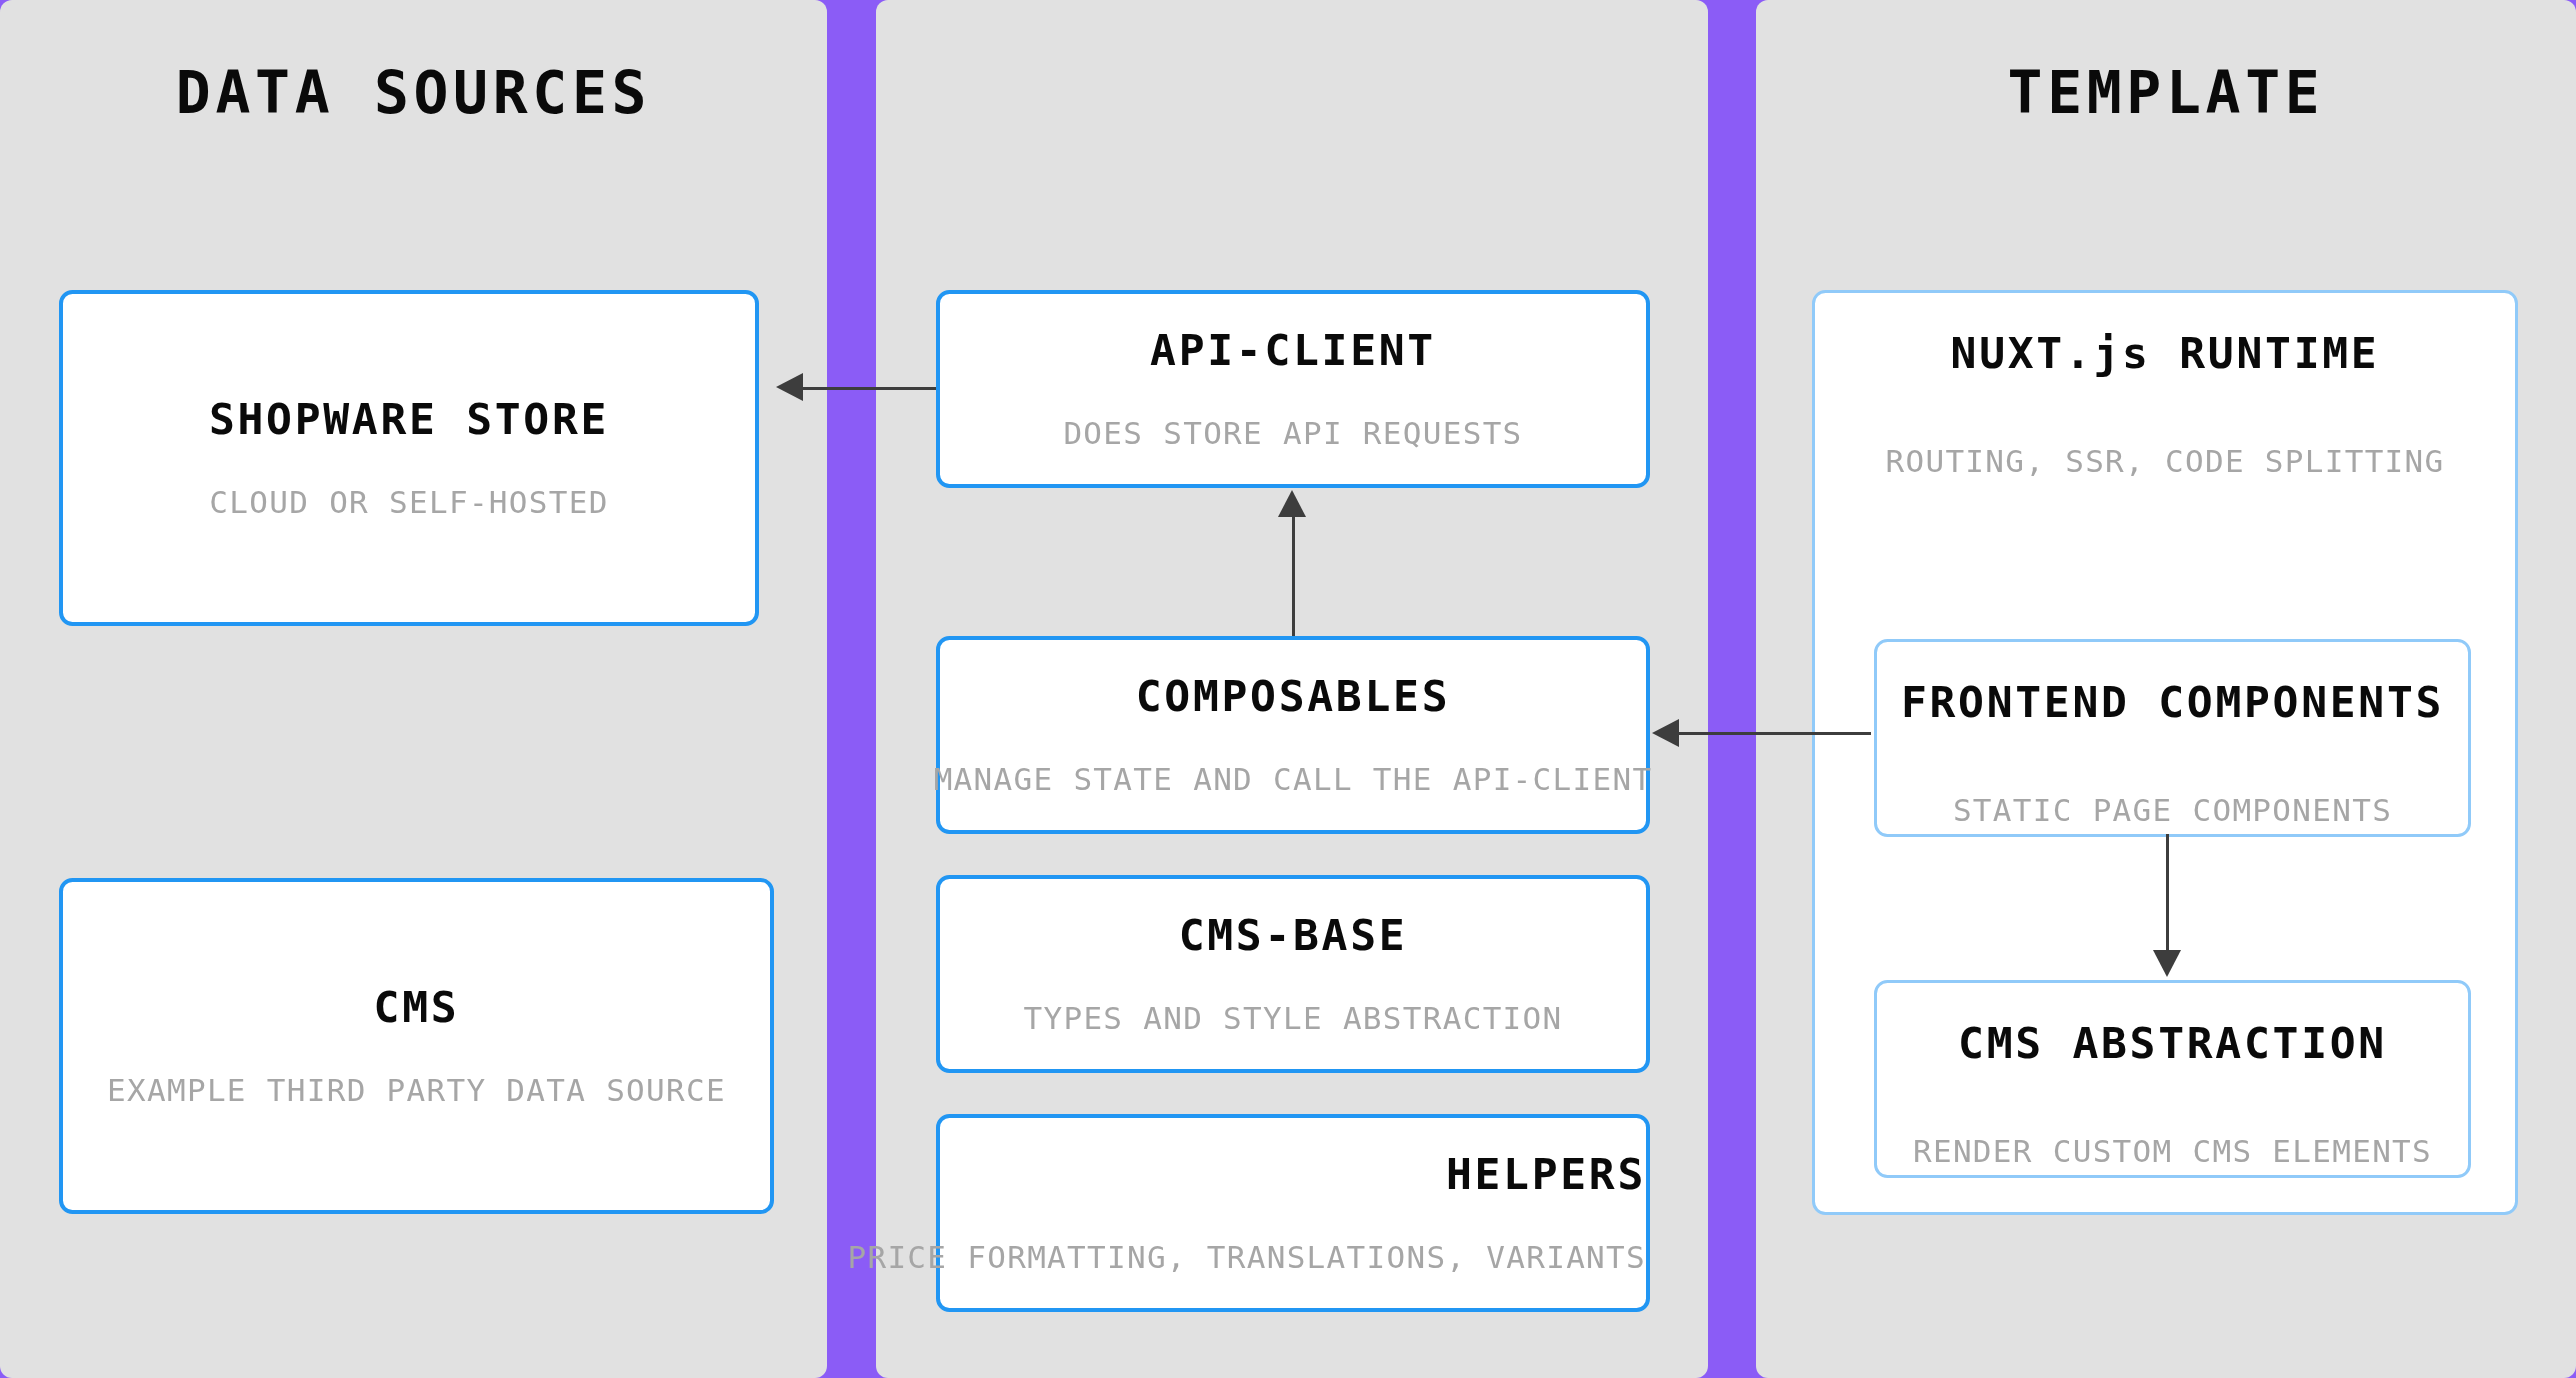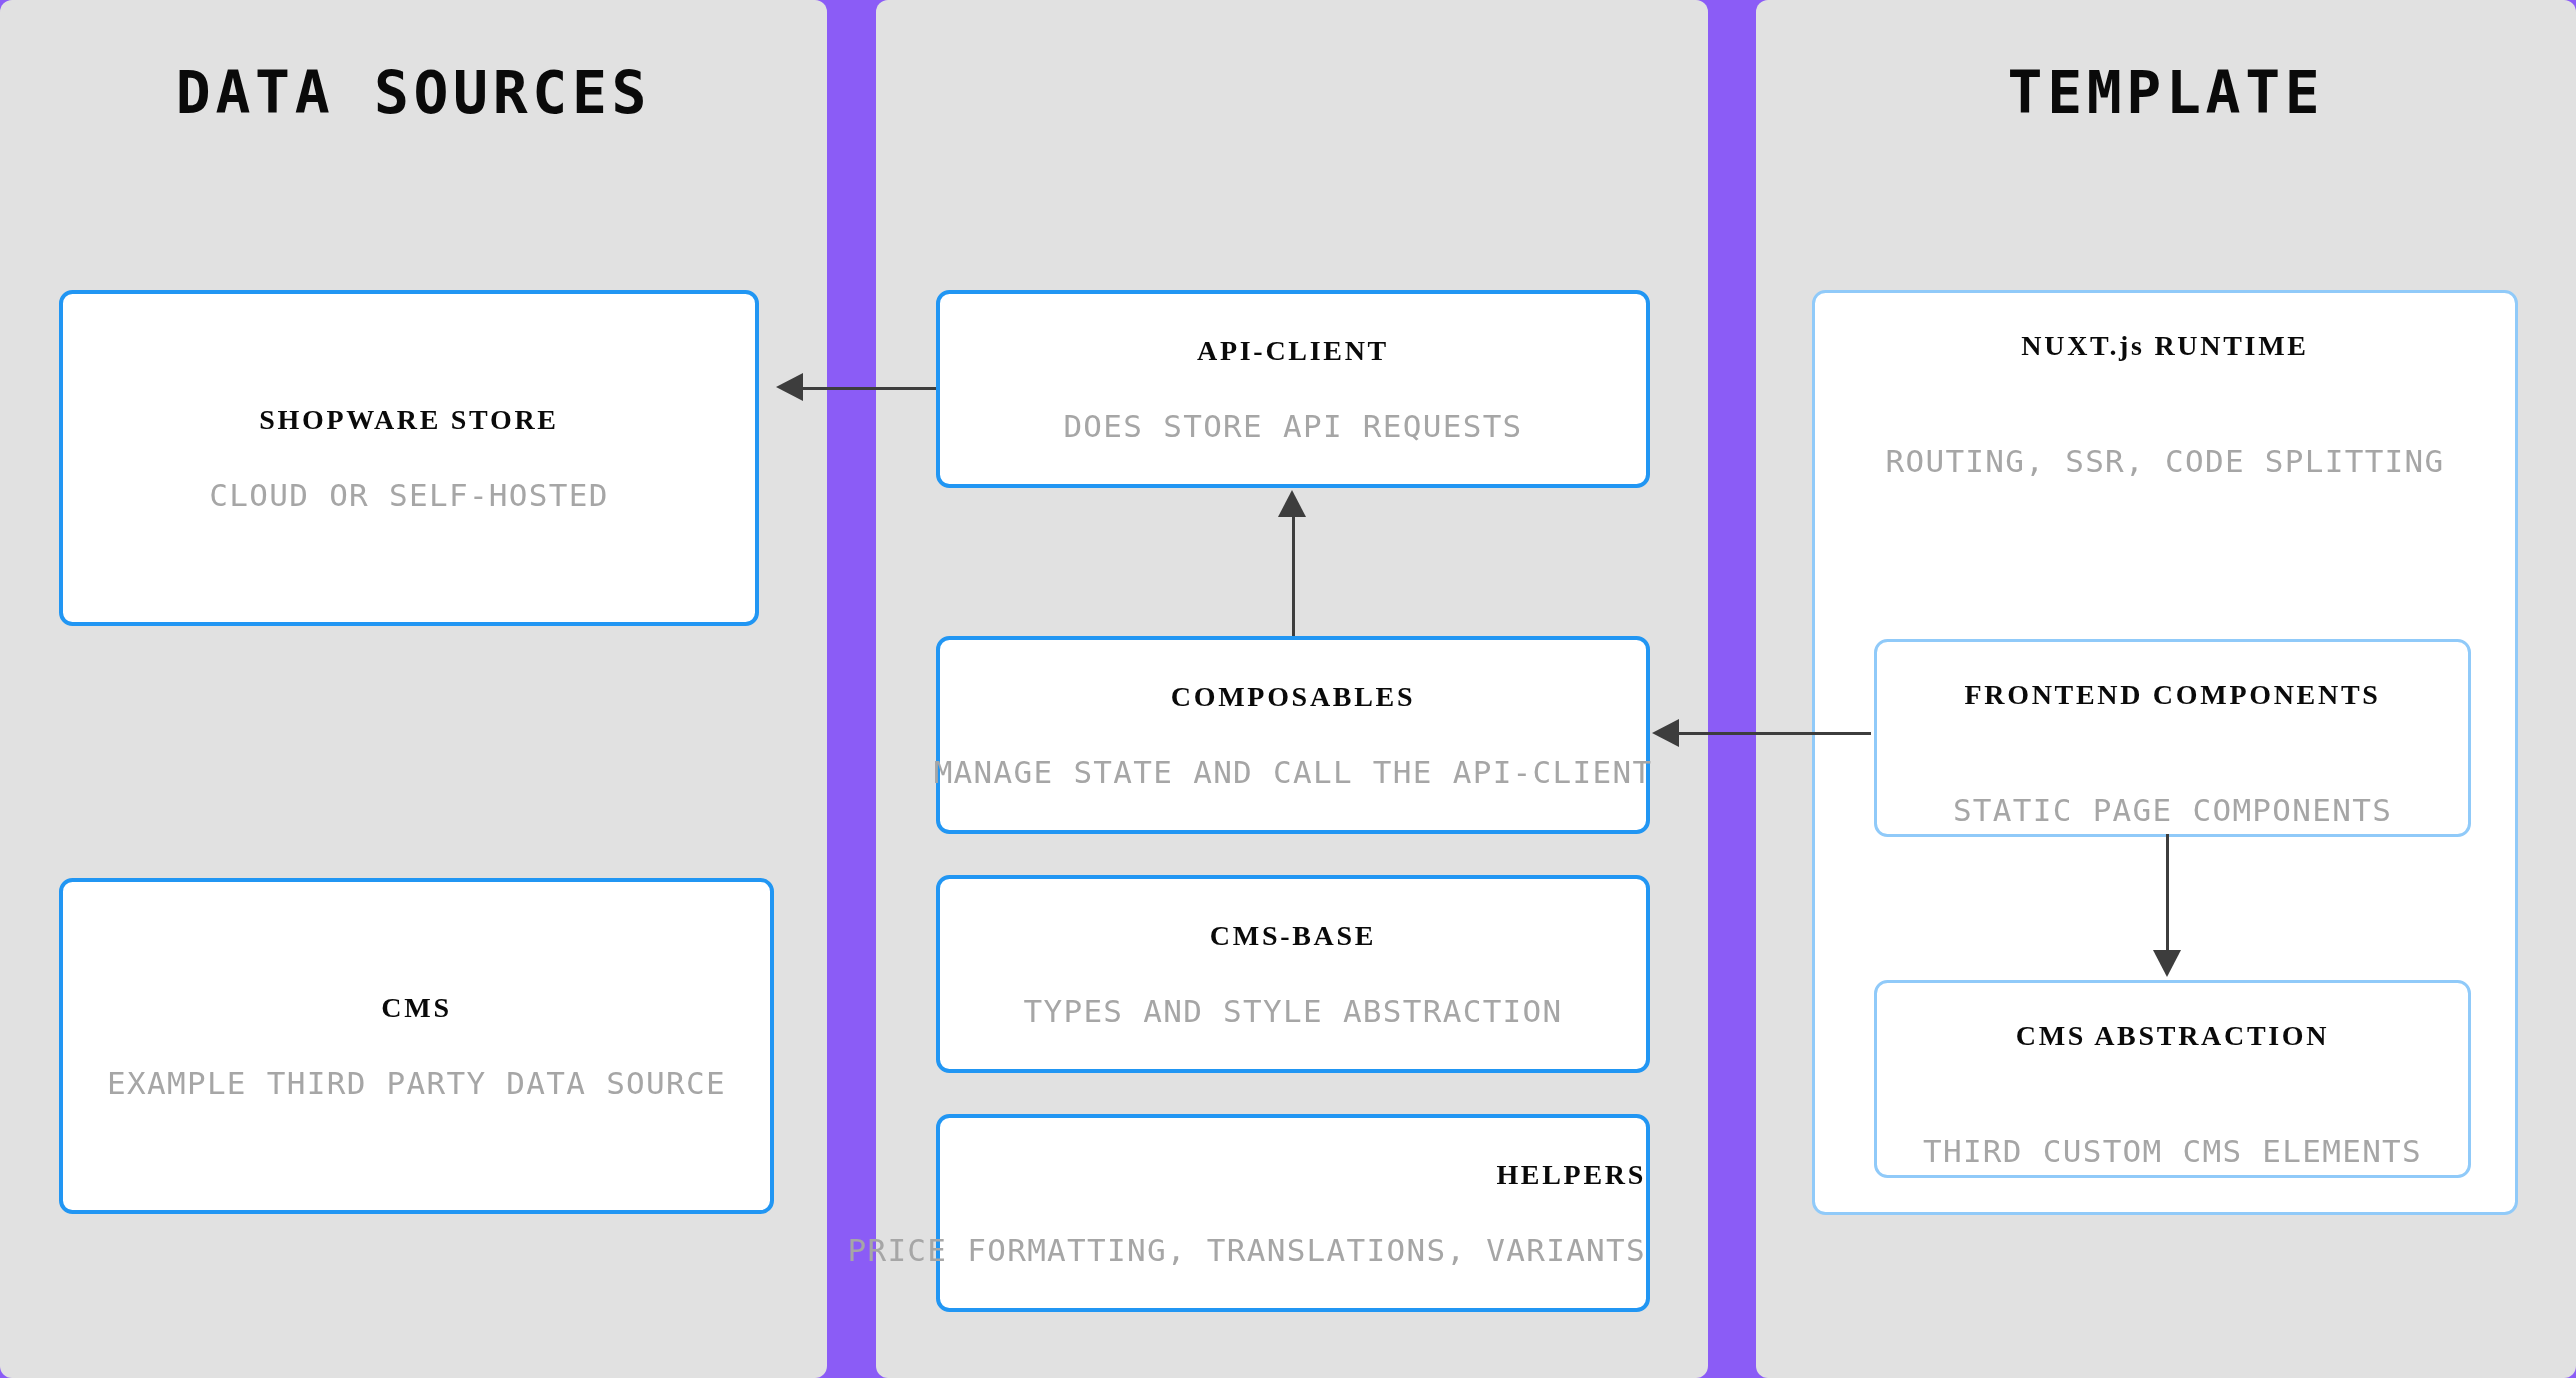--- a/index.html
+++ b/index.html
@@ -44,27 +44,26 @@
     display: flex;
     flex-direction: column;
     align-items: center;
     justify-content: center;
     gap: 46px;
     text-align: center;
   }
   .box.light { border-color: #90caf9; border-width: 3.4px; }
 
   .box-title {
-    font-size: 28px;
+    font-size: 43px;
     font-weight: bold;
     letter-spacing: 2.7px;
     color: #0a0a0a;
     line-height: 1;
     white-space: nowrap;
-    font-family: Liberation Serif, serif;
   }
   .box-sub {
     font-size: 31px;
     color: #a6a6a6;
     letter-spacing: 1.3px;
     line-height: 1;
     white-space: nowrap;
   }
 
   
@@ -159,21 +158,21 @@
       <div class="box-title">NUXT.js RUNTIME</div>
       <div class="box-sub">ROUTING, SSR, CODE SPLITTING</div>
 
       <div class="box light" id="box-frontend-components">
         <div class="box-title">FRONTEND COMPONENTS</div>
         <div class="box-sub">STATIC PAGE COMPONENTS</div>
       </div>
 
       <div class="box light" id="box-cms-components">
         <div class="box-title">CMS ABSTRACTION</div>
-        <div class="box-sub">THIRD CUSTOM CMS ELEMENTS</div>
+        <div class="box-sub">RENDER CUSTOM CMS ELEMENTS</div>
       </div>
     </div>
   </section>
 
   <div>
     <div class="arrow-head head-left" id="arrow1-head"></div>
     <div class="arrow-line" id="arrow1-line"></div>
   </div>
 
   <div>

